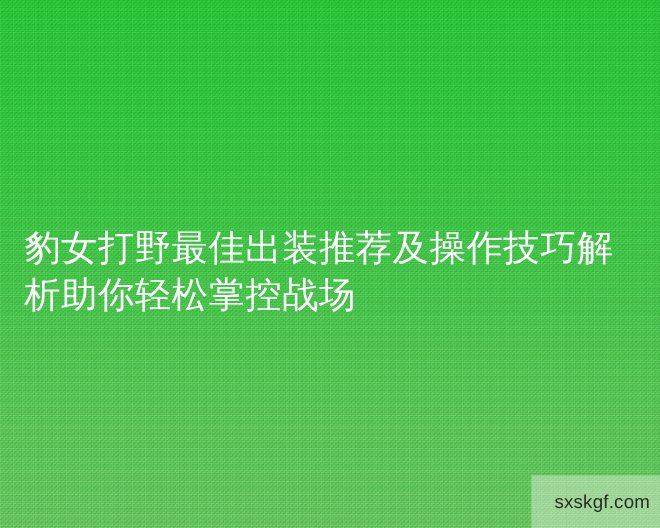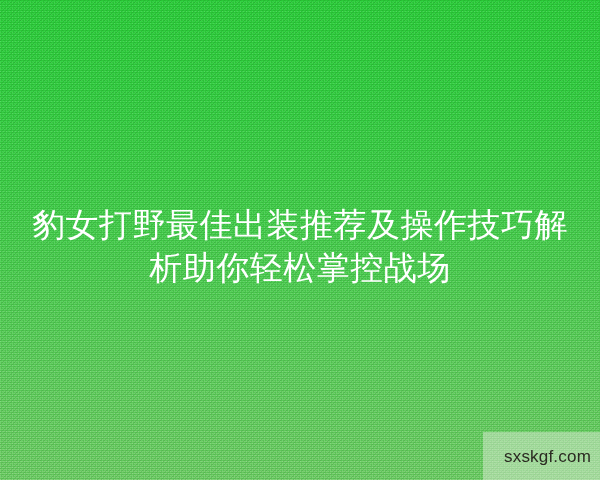--- a/index.html
+++ b/index.html
@@ -63,21 +63,21 @@
     background-size: 3px 3px, 4px 4px;
   }
 
   
   .title-block {
     position: absolute;
     left: 0;
     right: 0;
     top: 203px;
     padding: 0 22px;
-    text-align: center;
+    text-align: left;
   }
   .title-text {
     margin: 0;
     color: #ffffff;
     font-size: 33px;
     line-height: 43px;
     font-weight: 400;
     letter-spacing: 0.5px;
     word-break: break-all;
   }

